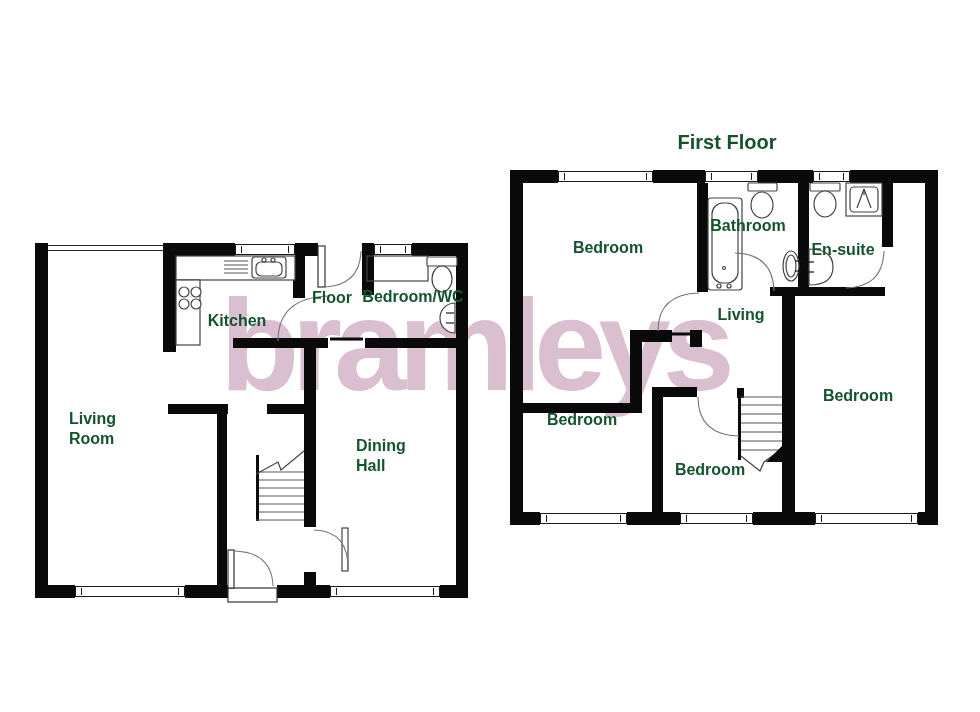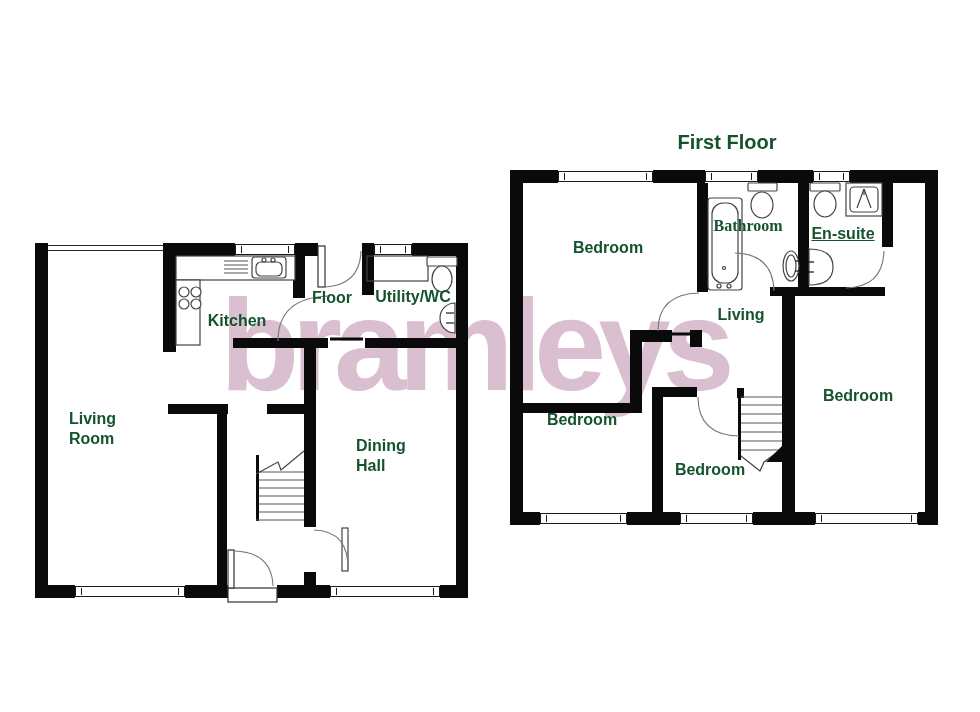--- a/index.html
+++ b/index.html
@@ -241,24 +241,24 @@
       <line x1="672" y1="334" x2="690" y2="334" stroke="#0a0a0a" stroke-width="3"></line>
       <path d="M658,331 Q658,294 699,293" stroke="#777" fill="none" stroke-width="1.1"></path>
     </g>
     <path d="M698,397 Q698,435 739,436" stroke="#777" fill="none" stroke-width="1.1"></path>
     <path d="M846,288 Q883,287 884,251" stroke="#777" fill="none" stroke-width="1.1"></path>
   </svg>
 
   <div class="lbl" style="left:101px;top:409px;width:64px;">Living Room</div>
   <div class="lbl" style="left:237px;top:311px;">Kitchen</div>
   <div class="lbl" style="left:332px;top:288px;">Floor</div>
-  <div class="lbl" style="left:413px;top:287px;white-space:nowrap;">Utility/WC</div>
+  <div class="lbl" style="left:413px;top:287px;white-space:nowrap;">Bedroom/WC</div>
   <div class="lbl" style="left:388px;top:436px;width:64px;">Dining Hall</div>
 
   <div class="lbl title" style="left:727px;top:131px;">First Floor</div>
   <div class="lbl" style="left:608px;top:238px;">Bedroom</div>
-  <div class="lbl" style="left:748px;top:216px;font-family:Liberation Serif, serif;">Bathroom</div>
-  <div class="lbl" style="left:843px;top:224px;text-decoration:underline;">En-suite</div>
+  <div class="lbl" style="left:748px;top:216px;">Bathroom</div>
+  <div class="lbl" style="left:843px;top:240px;">En-suite</div>
   <div class="lbl" style="left:741px;top:305px;">Living</div>
   <div class="lbl" style="left:582px;top:410px;">Bedroom</div>
   <div class="lbl" style="left:710px;top:460px;">Bedroom</div>
   <div class="lbl" style="left:858px;top:386px;">Bedroom</div>
 </div>
 
 </body></html>

